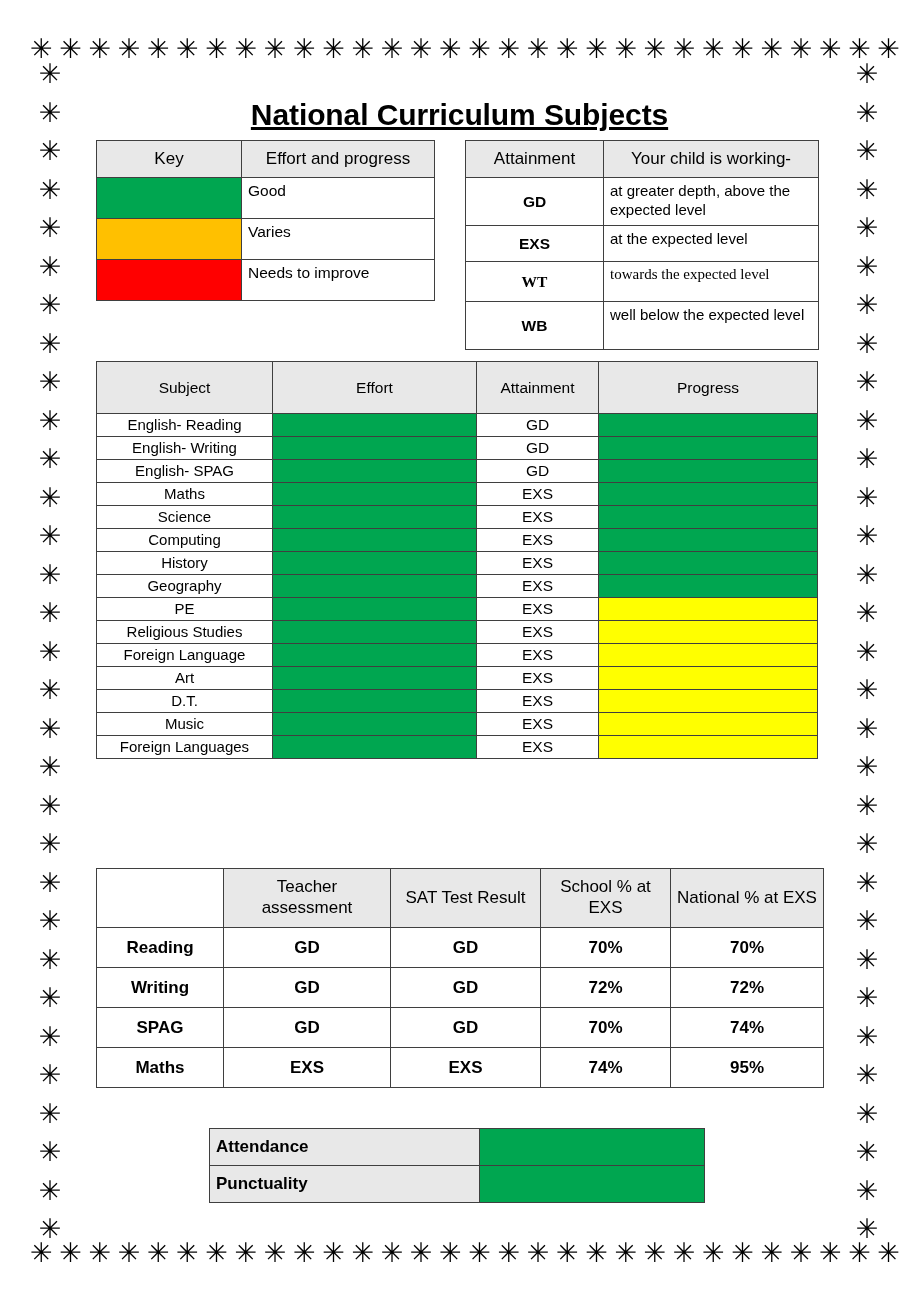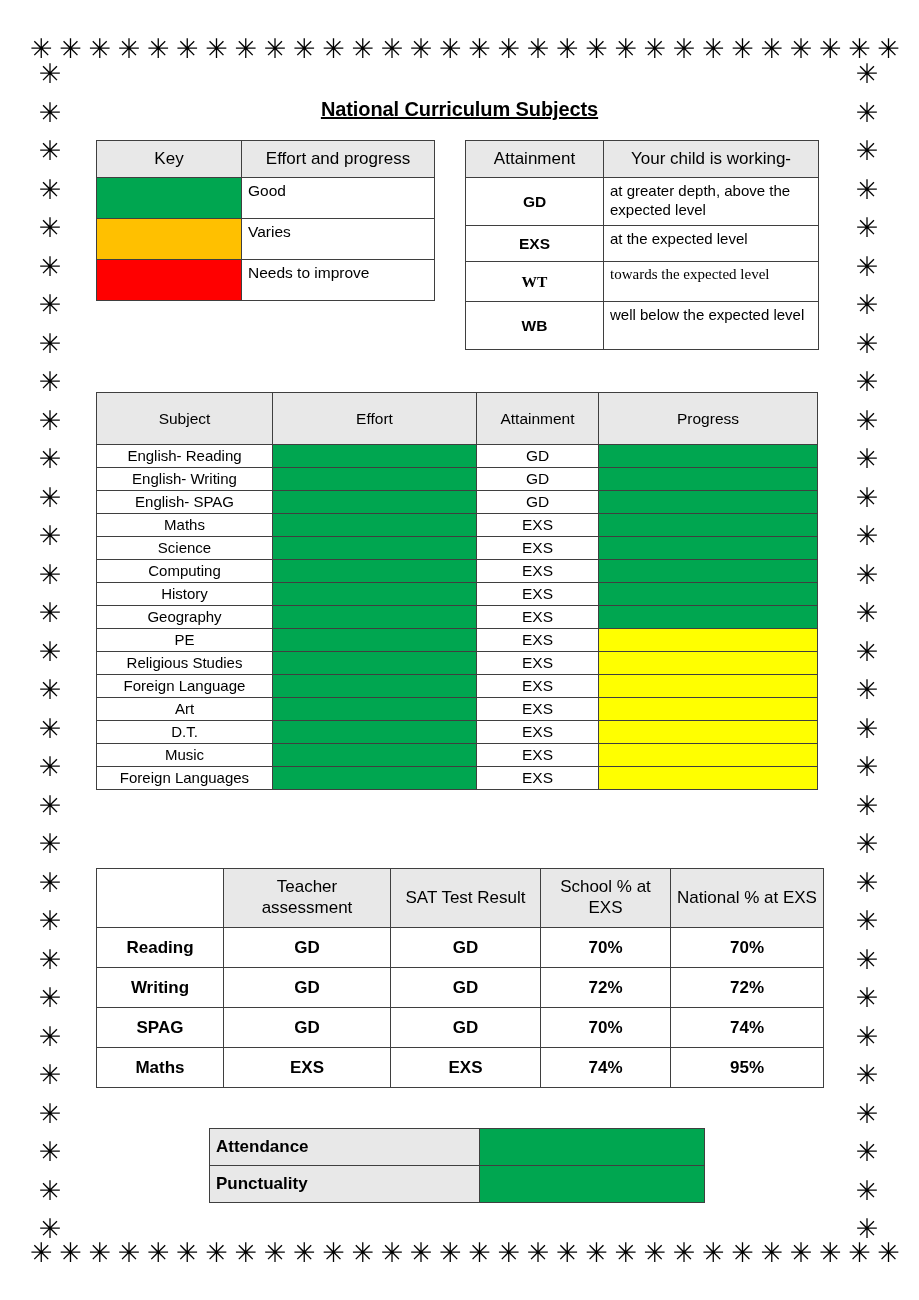--- a/index.html
+++ b/index.html
@@ -64,21 +64,21 @@
     width: 919px;
     height: 1300px;
   }
 
   .title {
     position: absolute;
     top: 98px;
     left: 0;
     width: 919px;
     text-align: center;
-    font-size: 20px;
+    font-size: 30px;
     font-weight: bold;
     text-decoration: underline;
     letter-spacing: -0.1px;
   }
 
   table.grid {
     position: absolute;
     border-collapse: collapse;
     table-layout: fixed;
   }
@@ -123,21 +123,21 @@
     font-size: 15.5px;
     vertical-align: middle;
   }
   #attainment-table td.desc { font-size: 15px; margin-left: 44px; }
   #attainment-table tr.r-gd td { height: 41px; }
   #attainment-table tr.r-exs td { height: 29px; }
   #attainment-table tr.r-wt td { height: 33px; font-family: Liberation Serif, serif; }
   #attainment-table tr.r-wb td { height: 41px; }
 
   
-  #subjects-table { top: 392px; left: 96px; width: 721px; }
+  #subjects-table { top: 361px; left: 96px; width: 721px; }
   #subjects-table col.c1 { width: 176px; }
   #subjects-table col.c2 { width: 204px; }
   #subjects-table col.c3 { width: 122px; }
   #subjects-table col.c4 { width: 219px; }
   #subjects-table thead th {
     height: 45px;
     font-size: 15.5px;
   }
   #subjects-table tbody td {
     height: 20px;

